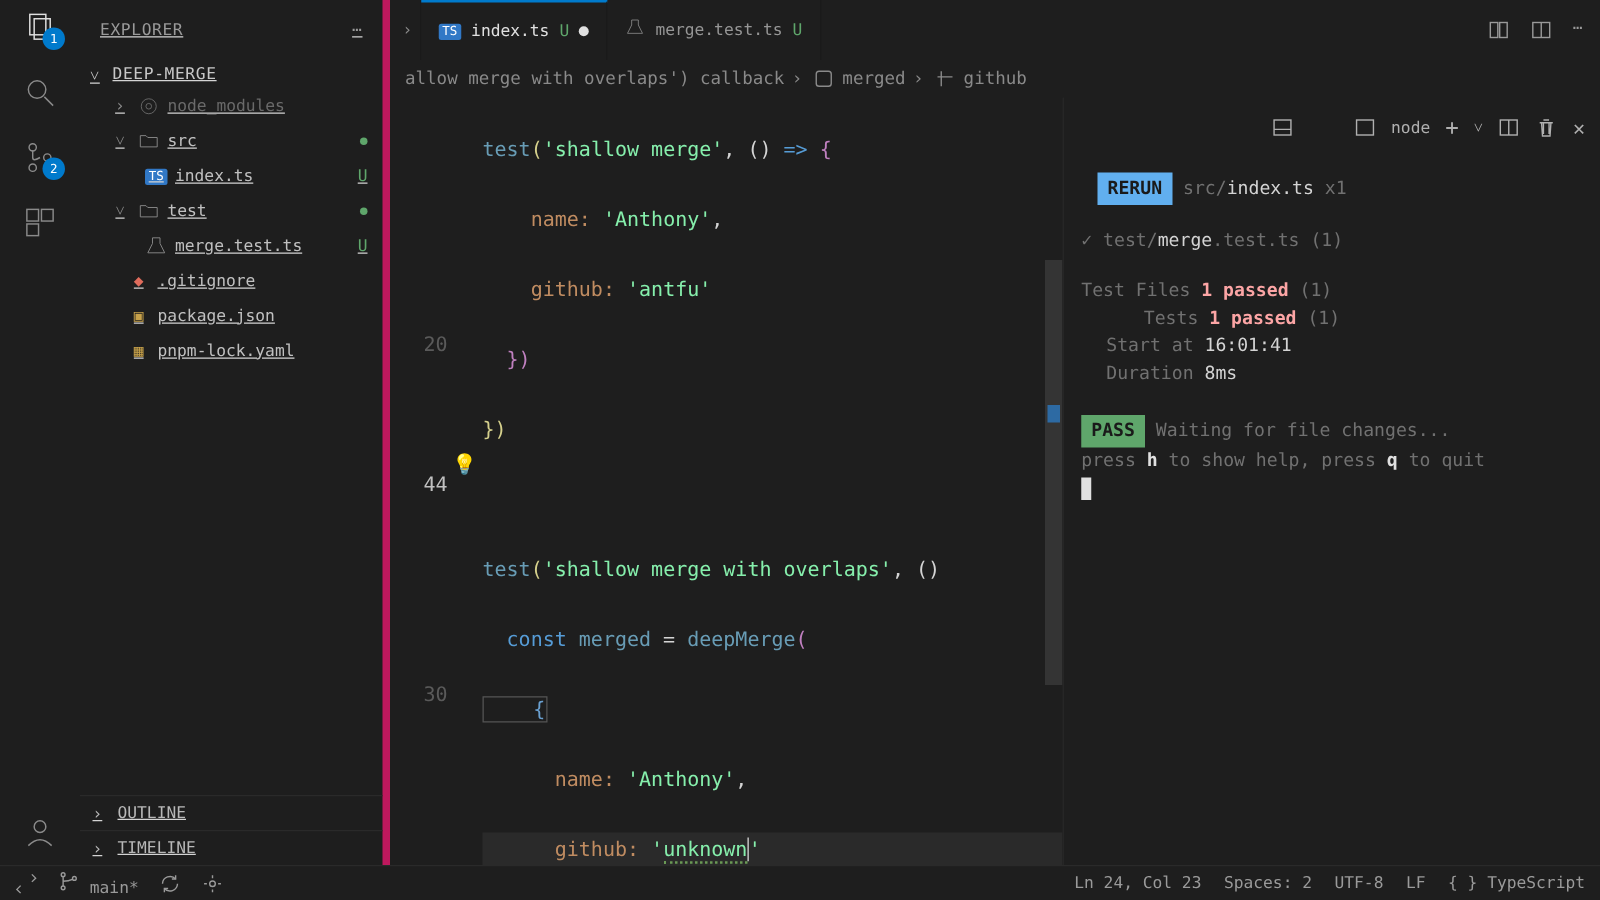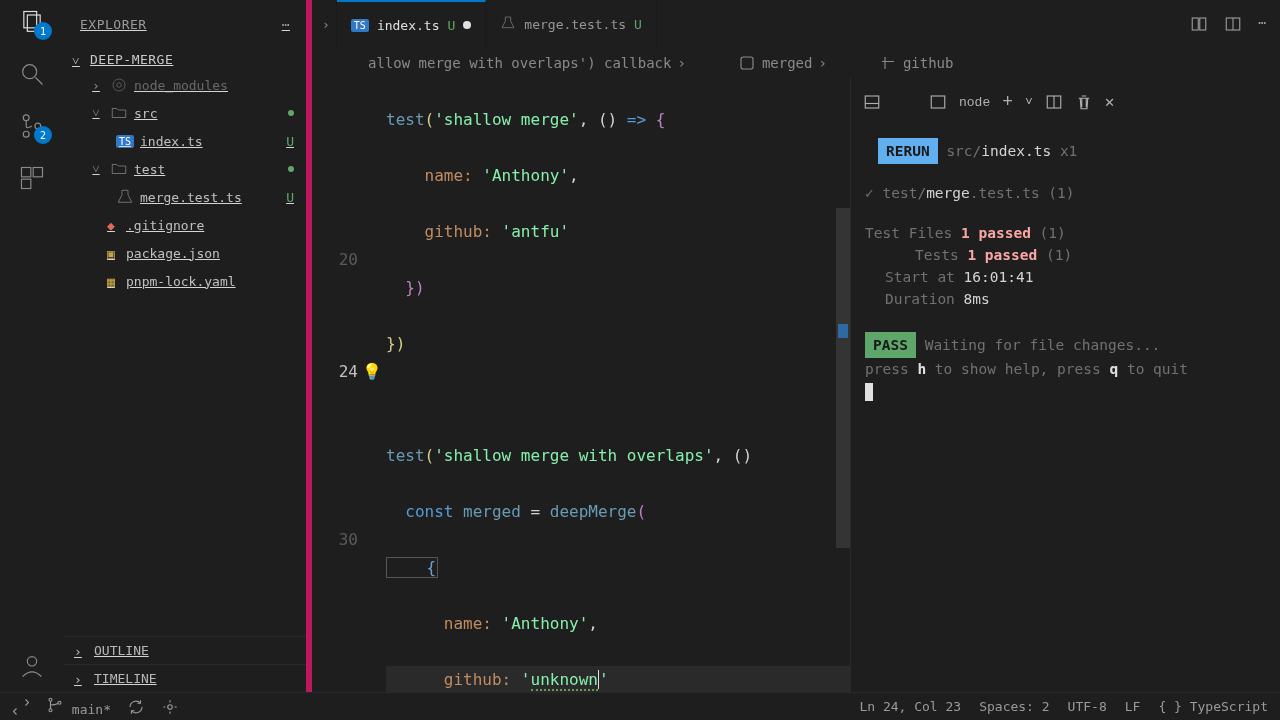--- a/index.html
+++ b/index.html
@@ -134,34 +134,34 @@
   }
   .breadcrumb {
     padding: 6px 12px;
     display: flex;
     align-items: center;
     gap: 8px;
     color: #8a8a8a;
     background: #1e1e1e;
     font-size: 14px;
   }
-  .breadcrumb .seg { display:flex; align-items:center; gap:6px;margin-left:44px;}
+  .breadcrumb .seg { display:flex; align-items:center; gap:6px;}
   .editor-split { flex:1; display:flex; min-height:0; }
   .code-area {
     flex: 1;
     background: #1e1e1e;
     position: relative;
     font-size: 16px;
     line-height: 28px;
     overflow: hidden;
   }
   .gutter {
     position: absolute;
     left: 0;
-    top: 0;
+    top: 16px;
     width: 60px;
     text-align: right;
     color: #5a5a5a;
     padding-right: 14px;
   }
   .code {
     position: absolute;
     left: 74px;
     top: 0;
     right: 0;
@@ -186,24 +186,24 @@
     width: 430px;
     background: #1e1e1e;
     border-left: 1px solid #2a2a2a;
     display:flex;
     flex-direction:column;
   }
   .term-header {
     height: 48px;
     display: flex;
     align-items: center;
+    justify-content: flex-end;
     gap: 12px;
     padding: 0 12px;
     color: #b0b0b0;
-    font-family: Liberation Mono, monospace;
   }
   .term-body {
     flex: 1;
     padding: 12px 14px;
     font-size: 14.5px;
     line-height: 22px;
   }
   .rerun-badge {
     background: #61afef; color: #1a1a1a; padding: 2px 8px;
     display: inline-block; font-weight: 600; margin-left: 13px;
@@ -416,21 +416,21 @@
 <div>&nbsp;</div>
             <div>&nbsp;</div>
             <div>&nbsp;</div>
             <div>&nbsp;</div>
             <div>&nbsp;</div>
             <div>&nbsp;</div>
 <div>20</div>
 <div>&nbsp;</div>
             <div>&nbsp;</div>
             <div>&nbsp;</div>
-<div style="color:#c0c0c0;">24</div>
+<div style="color:#c0c0c0;">44</div>
 <div>&nbsp;</div>
             <div>&nbsp;</div>
             <div>&nbsp;</div>
             <div>&nbsp;</div>
             <div>&nbsp;</div>
 <div>30</div>
         </div>
         <span class="lightbulb" style="top:280px;">💡</span>
         <div class="code">
 <div><span class="fn">test</span><span class="bracket-y">(</span><span class="str">'shallow merge'</span><span class="op">, () </span><span class="kw">=&gt;</span><span class="bracket-p"> {</span></div>

